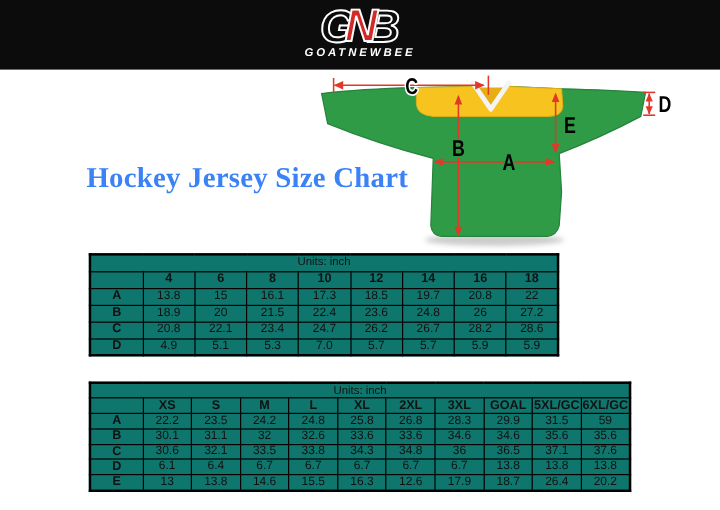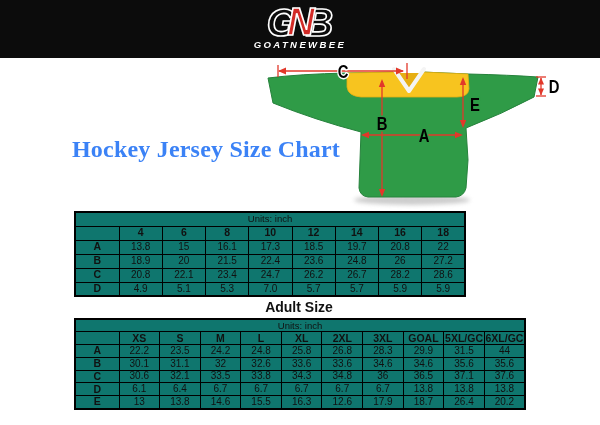--- a/index.html
+++ b/index.html
@@ -212,21 +212,20 @@
           <td class="val">5.3</td>
           <td class="val">7.0</td>
           <td class="val">5.7</td>
           <td class="val">5.7</td>
           <td class="val">5.9</td>
           <td class="val">5.9</td>
         </tr>
       </tbody>
     </table>
 
-  <div class="section-heading" id="adult-heading">Adult Size</div>
   <table class="size-table" id="adult-table">
       <colgroup>
         <col style="width: 44px;">
         <col style="width: 40.6px;">
         <col style="width: 40.6px;">
         <col style="width: 40.6px;">
         <col style="width: 40.6px;">
         <col style="width: 40.6px;">
         <col style="width: 40.6px;">
         <col style="width: 40.6px;">
@@ -255,21 +254,21 @@
           <td class="rowhead">A</td>
           <td class="val">22.2</td>
           <td class="val">23.5</td>
           <td class="val">24.2</td>
           <td class="val">24.8</td>
           <td class="val">25.8</td>
           <td class="val">26.8</td>
           <td class="val">28.3</td>
           <td class="val">29.9</td>
           <td class="val">31.5</td>
-          <td class="val">44</td>
+          <td class="val">59</td>
         </tr>
         <tr>
           <td class="rowhead">B</td>
           <td class="val">30.1</td>
           <td class="val">31.1</td>
           <td class="val">32</td>
           <td class="val">32.6</td>
           <td class="val">33.6</td>
           <td class="val">33.6</td>
           <td class="val">34.6</td>

